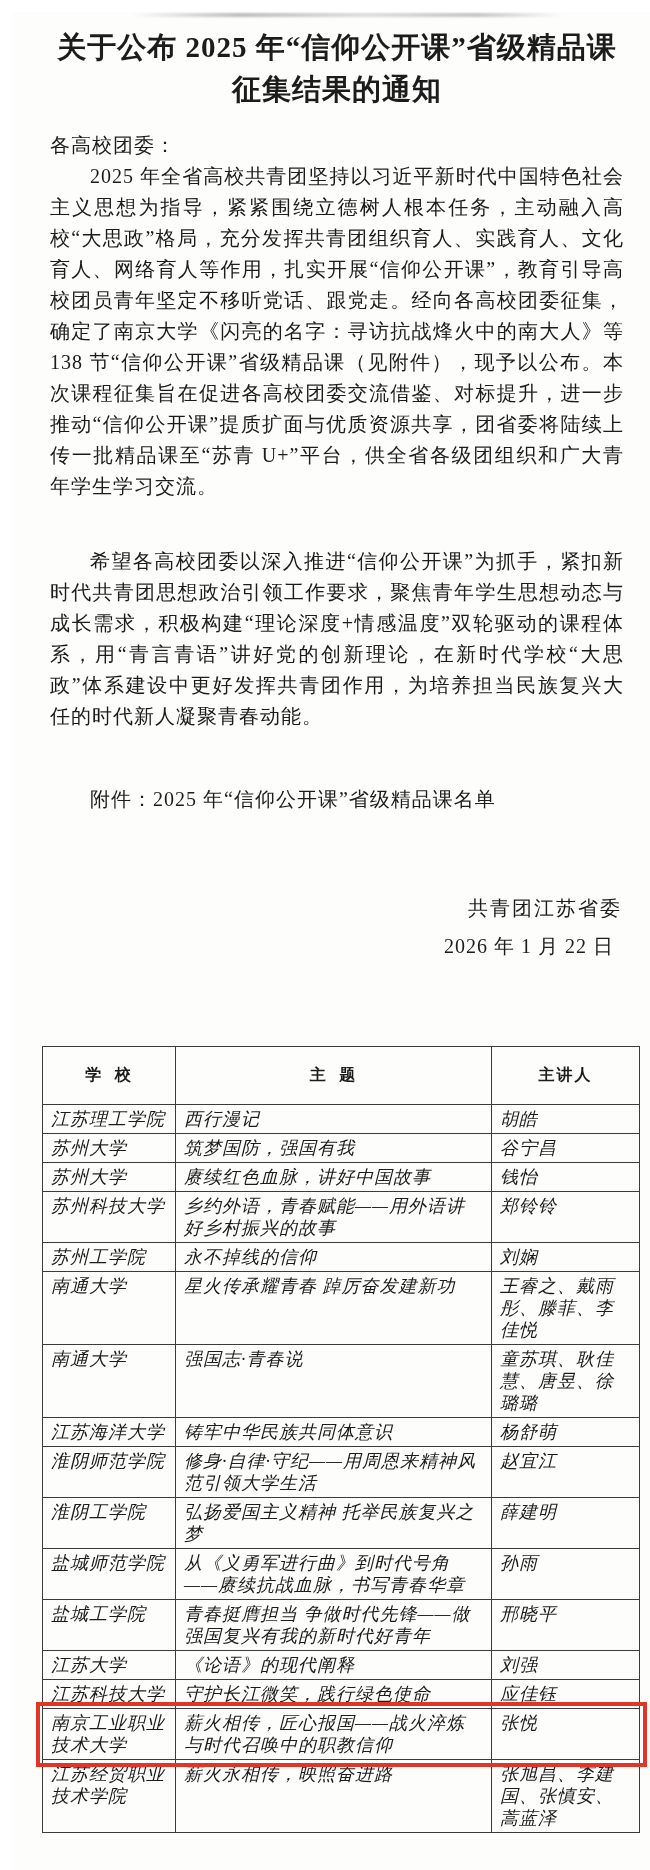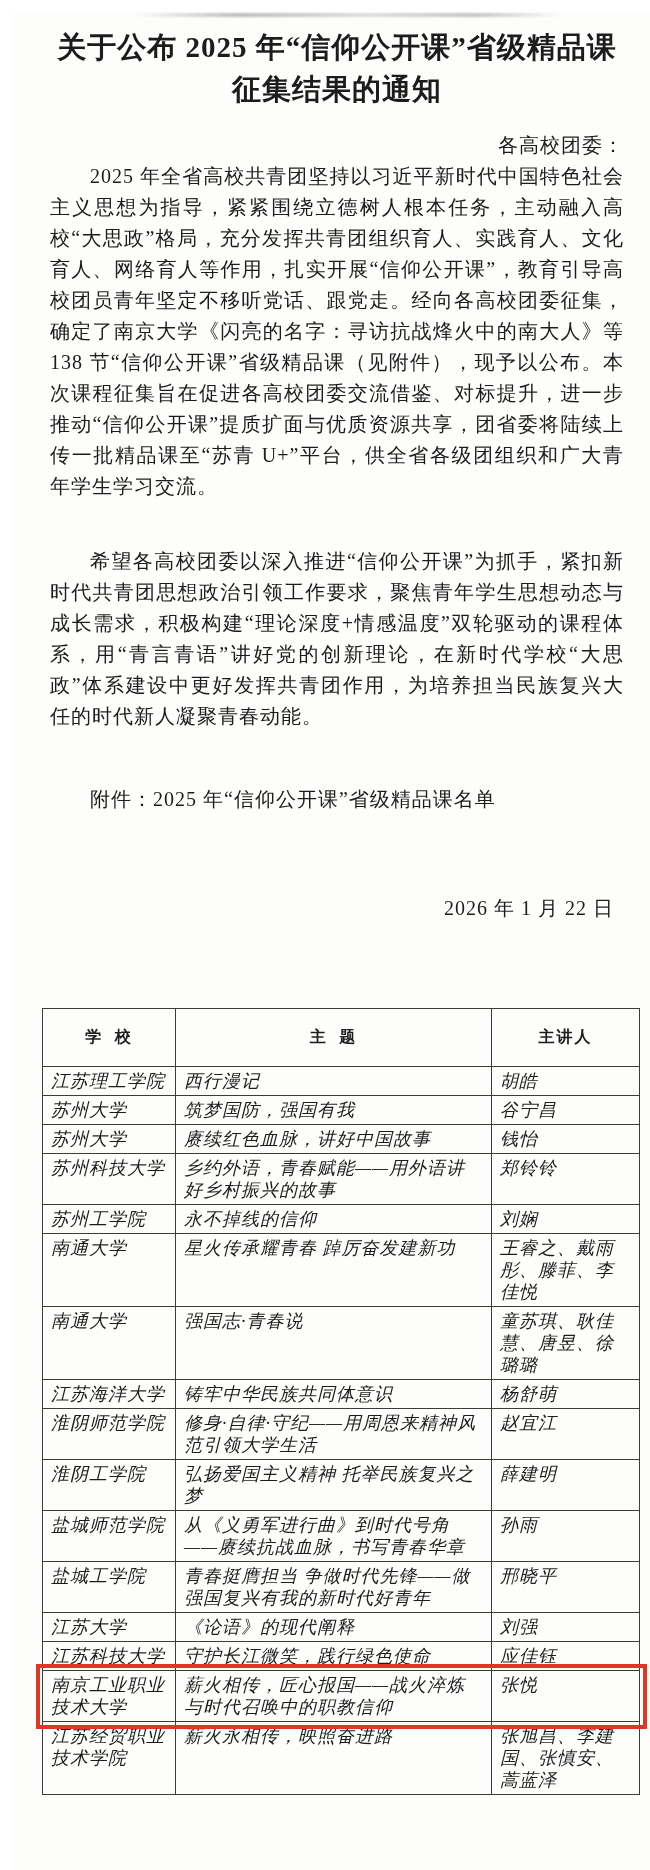--- a/index.html
+++ b/index.html
@@ -35,21 +35,20 @@
     font-weight: 700;
     line-height: 42px;
     letter-spacing: 1px;
   }
   .title .t-line { display: block; }
   .salutation {
     margin: 20px 0 0 0;
     font-size: 20px;
     line-height: 31px;
     letter-spacing: 1px;
-    text-align: right;
   }
   .para {
     margin: 0;
     font-size: 20px;
     line-height: 31px;
     letter-spacing: 1px;
     text-align: justify;
     text-indent: 2em;
   }
   .para-gap { margin-top: 44px; }
@@ -126,20 +125,21 @@
   </h1>
 
   <p class="salutation">各高校团委：</p>
 
   <p class="para">2025 年全省高校共青团坚持以习近平新时代中国特色社会主义思想为指导，紧紧围绕立德树人根本任务，主动融入高校“大思政”格局，充分发挥共青团组织育人、实践育人、文化育人、网络育人等作用，扎实开展“信仰公开课”，教育引导高校团员青年坚定不移听党话、跟党走。经向各高校团委征集，确定了南京大学《闪亮的名字：寻访抗战烽火中的南大人》等 138 节“信仰公开课”省级精品课（见附件），现予以公布。本次课程征集旨在促进各高校团委交流借鉴、对标提升，进一步推动“信仰公开课”提质扩面与优质资源共享，团省委将陆续上传一批精品课至“苏青 U+”平台，供全省各级团组织和广大青年学生学习交流。</p>
   <p class="para para-gap">希望各高校团委以深入推进“信仰公开课”为抓手，紧扣新时代共青团思想政治引领工作要求，聚焦青年学生思想动态与成长需求，积极构建“理论深度+情感温度”双轮驱动的课程体系，用“青言青语”讲好党的创新理论，在新时代学校“大思政”体系建设中更好发挥共青团作用，为培养担当民族复兴大任的时代新人凝聚青春动能。</p>
 
   <p class="attachment">附件：2025 年“信仰公开课”省级精品课名单</p>
 
   <div class="signature">
+    <div class="sig-org">共青团江苏省委</div>
     <div class="sig-date">2026 年 1 月 22 日</div>
   </div>
 
   <table class="course-table">
     <colgroup>
       <col class="c1">
         <col class="c2">
         <col class="c3">
     </colgroup>
     <thead>

